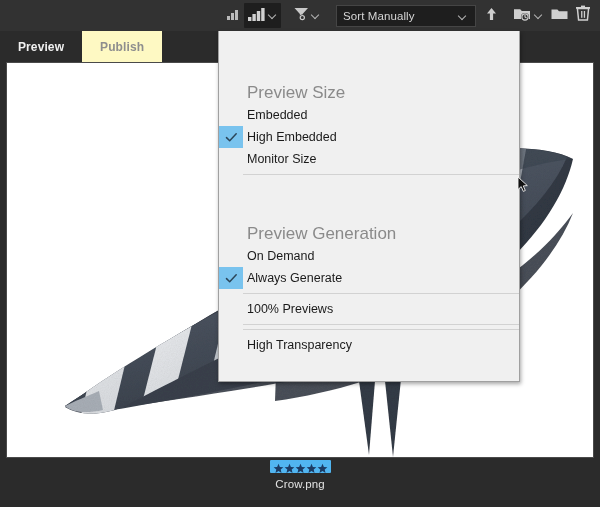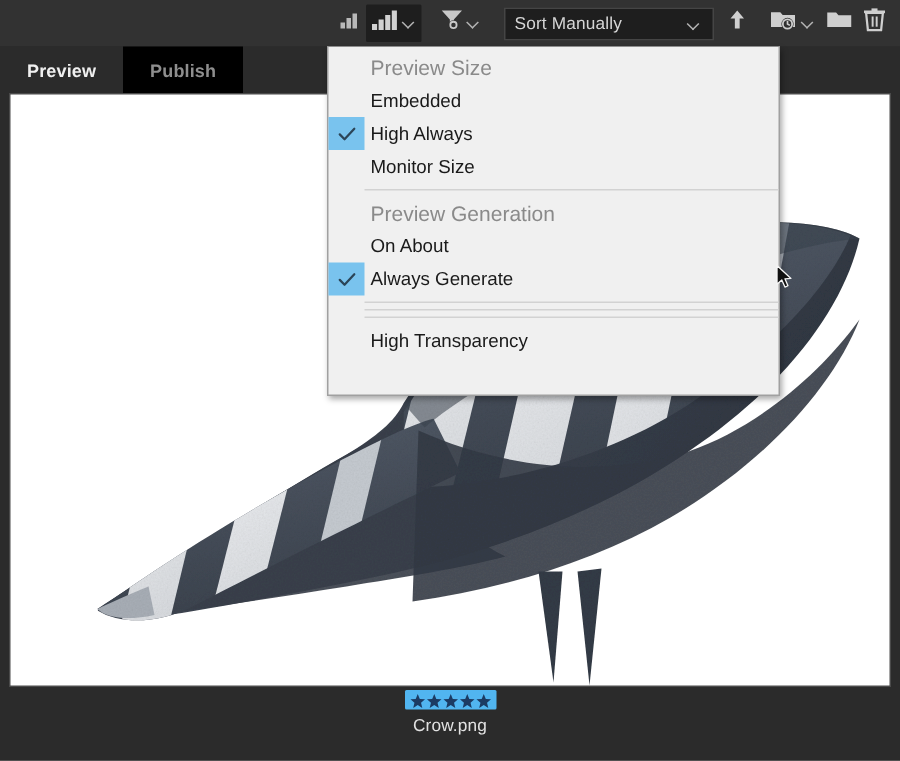--- a/index.html
+++ b/index.html
@@ -92,21 +92,21 @@
     font-size: 12px;
     font-weight: bold;
     letter-spacing: .1px;
     color: #8e8e8e;
     cursor: default;
   }
   .tab.sel {
     background: #2b2b2b;
     color: #f0f0f0;
   }
-  .tab.unsel { background: #000000; }
+  .tab.unsel { background: #fef9c3; }
 
   
   .canvas-wrap {
     position: absolute;
     left: 6px; top: 62px;
     width: 588px; height: 396px;
     background: #ffffff;
     border: 1px solid #4a4a4a;
     overflow: hidden;
   }
@@ -160,22 +160,23 @@
     align-items: center;
     height: 22px;
     font-size: 12.5px;
     color: #1a1a1a;
     padding-left: 28px;
     cursor: default;
     white-space: nowrap;
   }
   .m-row.header {
     color: #8a8a8a;
-    font-size: 14px;
+    font-size: 17px;
     height: 22px;
+    margin-top: 48px;
   }
   .m-row.disabled { color: #a6a6a6; }
   .m-row .check-box {
     position: absolute;
     left: 0; top: 0;
     width: 24px; height: 22px;
     display: flex;
     align-items: center;
     justify-content: center;
   }
@@ -430,47 +431,51 @@
     <div class="m-row">
       <span class="check-box"></span>
       <span>Embedded</span>
     </div>
     <div class="m-row checked">
       <span class="check-box">
         <svg width="13" height="11" viewBox="0 0 13 11">
           <path d="M1.5 5.6 L4.7 8.8 L11.2 1.8" stroke="#2b4558" stroke-width="1.5" fill="none" stroke-linecap="round" stroke-linejoin="round"></path>
         </svg>
       </span>
-      <span>High Always</span>
+      <span>High Embedded</span>
     </div>
     <div class="m-row">
       <span class="check-box"></span>
       <span>Monitor Size</span>
     </div>
 
     <div class="m-sep"></div>
 
     <div class="m-row header">
       <span>Preview Generation</span>
     </div>
     <div class="m-row">
       <span class="check-box"></span>
-      <span>On About</span>
+      <span>On Demand</span>
     </div>
     <div class="m-row checked">
       <span class="check-box">
         <svg width="13" height="11" viewBox="0 0 13 11">
           <path d="M1.5 5.6 L4.7 8.8 L11.2 1.8" stroke="#2b4558" stroke-width="1.5" fill="none" stroke-linecap="round" stroke-linejoin="round"></path>
         </svg>
       </span>
       <span>Always Generate</span>
     </div>
 
     <div class="m-sep"></div>
 
+    <div class="m-row">
+      <span class="check-box"></span>
+      <span>100% Previews</span>
+    </div>
 
     <div class="m-sep"></div>
 
 
     <div class="m-sep"></div>
 
     <div class="m-row">
       <span class="check-box"></span>
       <span>High Transparency</span>
     </div>

